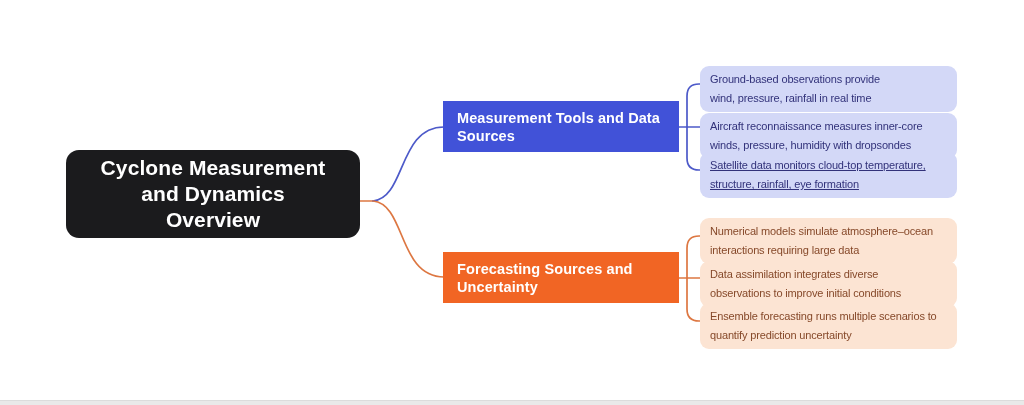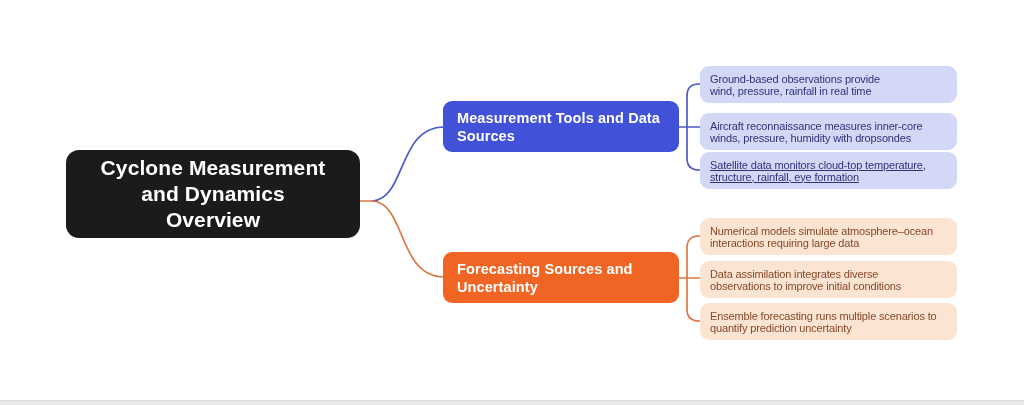--- a/index.html
+++ b/index.html
@@ -45,37 +45,37 @@
     text-align: center;
     font-size: 21px;
     line-height: 26px;
     font-weight: 700;
     letter-spacing: 0.1px;
   }
   .branch-node {
     left: 443px;
     width: 236px; height: 51px;
     color: var(--branch-text, #ffffff);
-    border-radius: 9px;
+    border-radius: 0;
     padding: 6px 14px;
     font-size: 14.5px;
     line-height: 18px;
     font-weight: 700;
     letter-spacing: 0.1px;
   }
   .branch-node.blue   { top: 101px; background: var(--branch1-fill, #4152d8); }
   .branch-node.orange { top: 252px; background: var(--branch2-fill, #f16524); }
 
   .leaf-node {
     left: 700px;
     width: 257px; min-height: 37px;
     border-radius: 9px;
     padding: 4px 10px;
     font-size: 11px;
-    line-height: 12px;
+    line-height: 19px;
     font-weight: 400;
     letter-spacing: -0.15px;
   }
   .leaf-node.blue   { background: var(--leaf1-fill, #d3d8f7); color: var(--leaf1-text, #32327a); }
   .leaf-node.orange { background: var(--leaf2-fill, #fce4d3); color: var(--leaf2-text, #86492a); }
   .leaf-1 { top: 66px; }
   .leaf-2 { top: 113px; }
   .leaf-3 { top: 152px; text-decoration: underline; }
   .leaf-4 { top: 218px; }
   .leaf-5 { top: 261px; }

